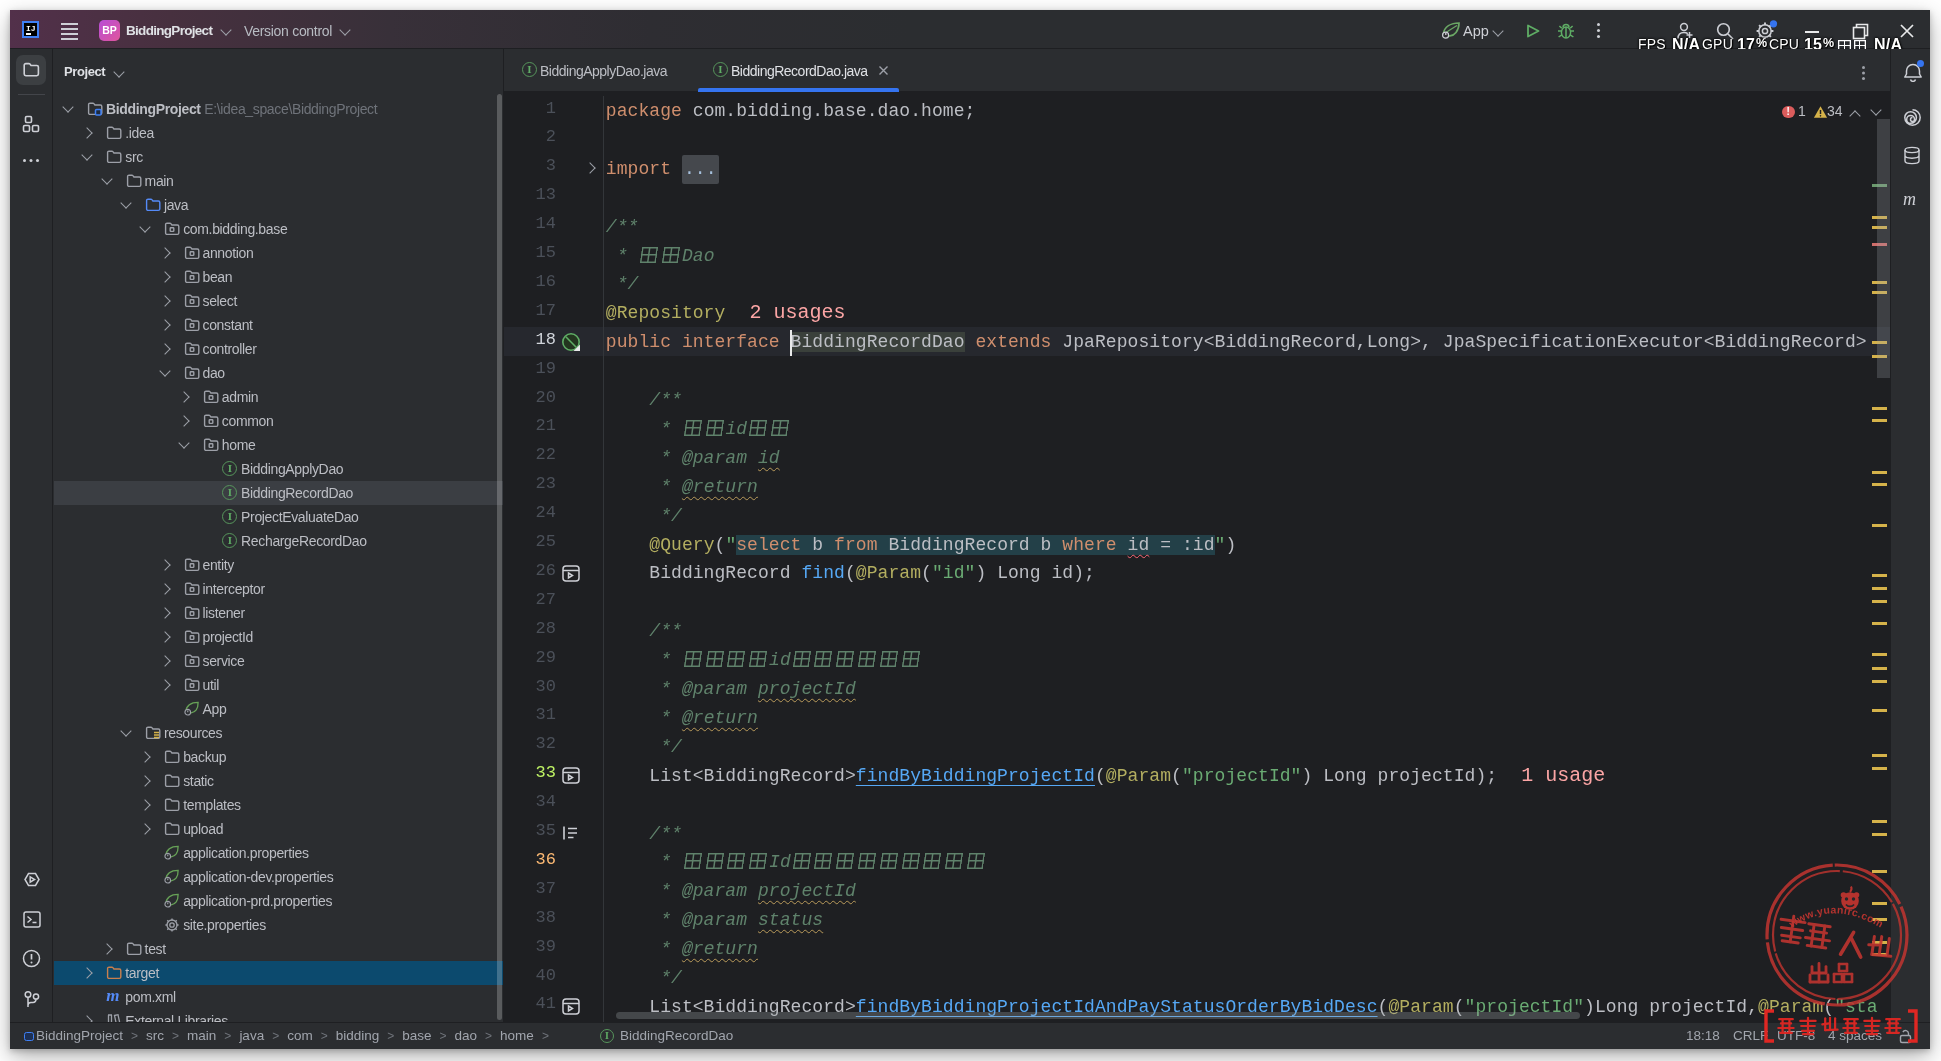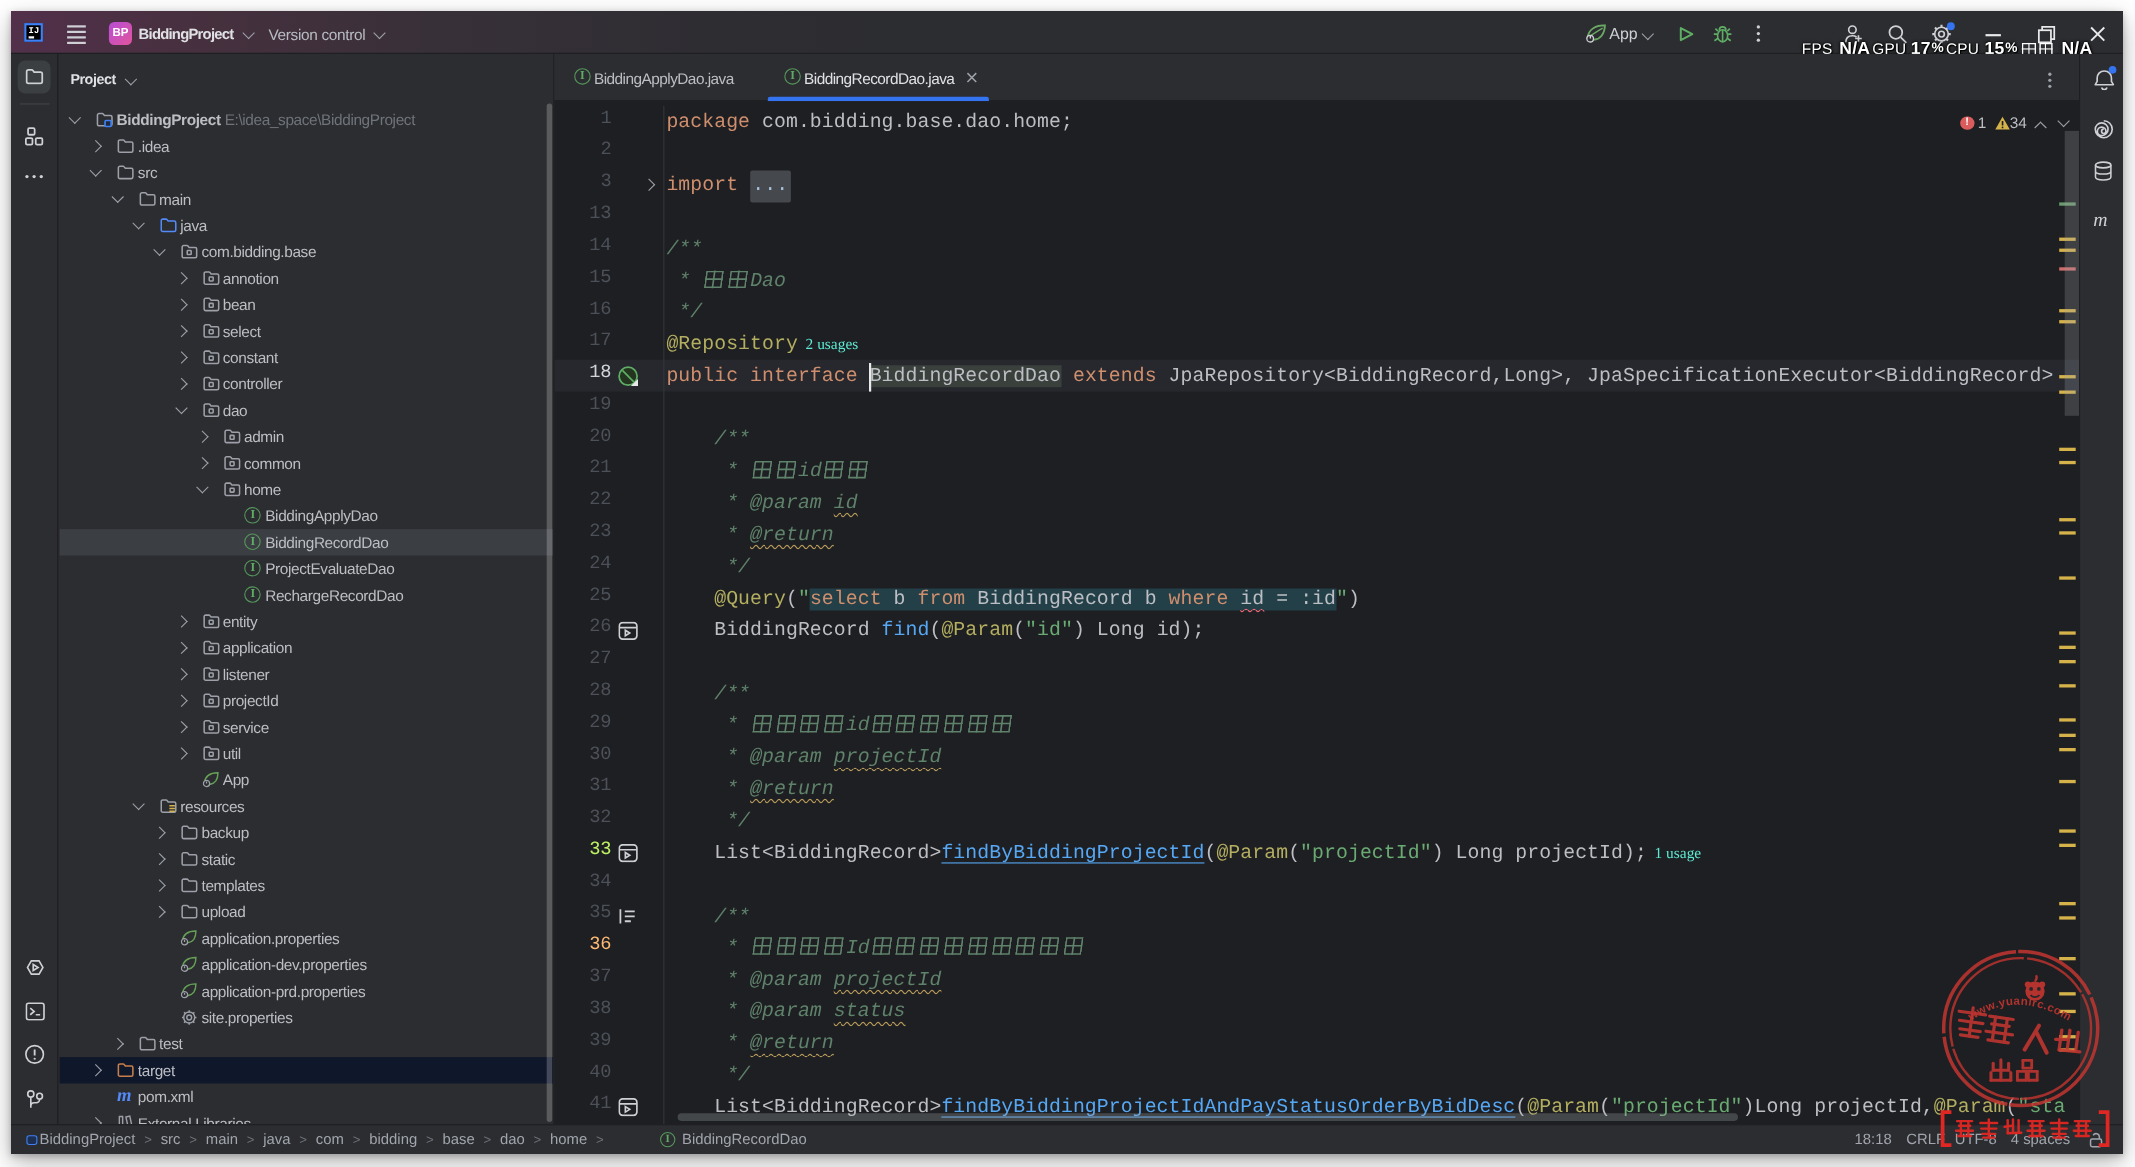--- a/index.html
+++ b/index.html
@@ -6,35 +6,35 @@
 #win{position:absolute;left:10px;top:10px;width:1920px;height:1039px;background:#2b2d30;box-shadow:0 8px 22px rgba(0,0,0,.30),0 2px 6px rgba(0,0,0,.22)}
 .abs{position:absolute}
 svg{display:block}
 #title{position:absolute;left:0;top:0;width:1920px;height:39px;background:linear-gradient(90deg,#52304a 0px,#47303f 160px,#383039 380px,#2e2d32 640px,#2b2d30 900px);border-bottom:1px solid #1e1f22}
 .cj{display:inline-block;width:16px;height:16px;vertical-align:-2px;box-shadow:inset 0 0 0 1.5px currentColor;background:linear-gradient(currentColor,currentColor) center/100% 1.5px no-repeat,linear-gradient(currentColor,currentColor) center/1.5px 100% no-repeat;margin:0 2.9px}
 .cjs{display:inline-block;box-shadow:inset 0 0 0 1.3px currentColor;background:linear-gradient(currentColor,currentColor) center/100% 1.3px no-repeat,linear-gradient(currentColor,currentColor) center/1.3px 100% no-repeat}
 #lstripe{position:absolute;left:0;top:39px;width:43px;height:973px;background:#2b2d30;border-right:1px solid #1e1f22}
 #proj{position:absolute;left:44px;top:39px;width:449px;height:973px;background:#2b2d30;overflow:hidden}
 .trow{position:absolute;left:0;width:449px;height:24px;line-height:24px;color:#bcbec4;font-size:14px;letter-spacing:-.35px;white-space:nowrap}
 .tsel{background:#3b3e43}
-.texc{background:#0f172a}
+.texc{background:#0c4a6e}
 .chev{position:absolute;top:8.5px;width:8px;height:8px;border-right:1.7px solid #9da0a8;border-bottom:1.7px solid #9da0a8}
 .chv{transform:rotate(45deg);top:6.5px}
 .chr{transform:rotate(-45deg)}
 .ticon{position:absolute;top:4px;width:16px;height:16px}
 .tlab{position:absolute;top:0}
 #tabbar{position:absolute;left:494px;top:39px;width:1386px;height:43px;background:#2b2d30;border-bottom:1px solid #1e1f22}
 #editor{position:absolute;left:494px;top:82px;width:1386px;height:930px;background:#1e1f22;overflow:hidden}
 #code{position:absolute;left:0;top:3.5px;width:1386px;height:927px;overflow:hidden;font-family:"Liberation Mono",monospace;font-size:18px;letter-spacing:.068px;color:#bcbec4}
 .ln{position:absolute;left:0;width:52px;text-align:right;color:#4b5059;font-size:17px;letter-spacing:0}
 .cl{position:absolute;left:101.8px;white-space:pre}
 .k{color:#cf8e6d}.s{color:#6aab73}.a{color:#b3ae60}.m{color:#56a8f5}.w{color:#bcbec4}
 .d{color:#5f826b;font-style:italic}
 .d .cj{transform:skewX(-8deg)}
-.inlay{font-family:Liberation Serif, serif;font-size:14px;letter-spacing:0;color:#5eead4;font-style:normal}
+.inlay{font-family:Liberation Mono, monospace;font-size:20px;letter-spacing:0;color:#fca5a5;font-style:normal}
 .wavy{text-decoration:underline wavy #b89a5a 1px;text-underline-offset:4px}
 .rwavy{text-decoration:underline wavy #fa6675 1px;text-underline-offset:4px}
 .mund{text-decoration:underline solid #56a8f5 1.2px;text-underline-offset:3.5px}
 .sqlbg{background:#234048}
 .fold{background:#45484d;border-radius:2px;color:#a6c0dd;padding:4px 2px 5px}
 #rstripe{position:absolute;left:1880px;top:39px;width:40px;height:973px;background:#2b2d30;border-left:1px solid #1e1f22}
 #status{position:absolute;left:0;top:1012px;width:1920px;height:27px;background:#2b2d30;border-top:1px solid #1e1f22;color:#a1a5ad;font-size:13.5px}
 .sbit{position:absolute;top:0;line-height:26px;white-space:nowrap}
 .bsep{color:#6f737a;padding:0 8px;font-size:12px}
 </style></head><body>
@@ -278,21 +278,21 @@
           <rect x="6.2" y="6.8" width="3.6" height="3.6" rx="0.6"></rect>
         </svg>
         <div class="tlab" style="left:148.5px;">entity</div>
       </div>
 <div class="trow" style="top:527.5px">
         <div class="chev chr" style="left:106.5px"></div>
         <svg class="ticon" style="left:129.5px" width="16" height="16" viewBox="0 0 16 16" fill="none" stroke="#9da0a8" stroke-width="1.4">
           <path d="M1.6 3.6 a1.4 1.4 0 0 1 1.4-1.4 h2.9 a1.2 1.2 0 0 1 1 .5 l1 1.3 h5.5 a1.4 1.4 0 0 1 1.4 1.4 v6.6 a1.4 1.4 0 0 1 -1.4 1.4 h-10.4 a1.4 1.4 0 0 1 -1.4-1.4 z"></path>
           <rect x="6.2" y="6.8" width="3.6" height="3.6" rx="0.6"></rect>
         </svg>
-        <div class="tlab" style="left:148.5px;">application</div>
+        <div class="tlab" style="left:148.5px;">interceptor</div>
       </div>
 <div class="trow" style="top:551.5px">
         <div class="chev chr" style="left:106.5px"></div>
         <svg class="ticon" style="left:129.5px" width="16" height="16" viewBox="0 0 16 16" fill="none" stroke="#9da0a8" stroke-width="1.4">
           <path d="M1.6 3.6 a1.4 1.4 0 0 1 1.4-1.4 h2.9 a1.2 1.2 0 0 1 1 .5 l1 1.3 h5.5 a1.4 1.4 0 0 1 1.4 1.4 v6.6 a1.4 1.4 0 0 1 -1.4 1.4 h-10.4 a1.4 1.4 0 0 1 -1.4-1.4 z"></path>
           <rect x="6.2" y="6.8" width="3.6" height="3.6" rx="0.6"></rect>
         </svg>
         <div class="tlab" style="left:148.5px;">listener</div>
       </div>
 <div class="trow" style="top:575.5px">

